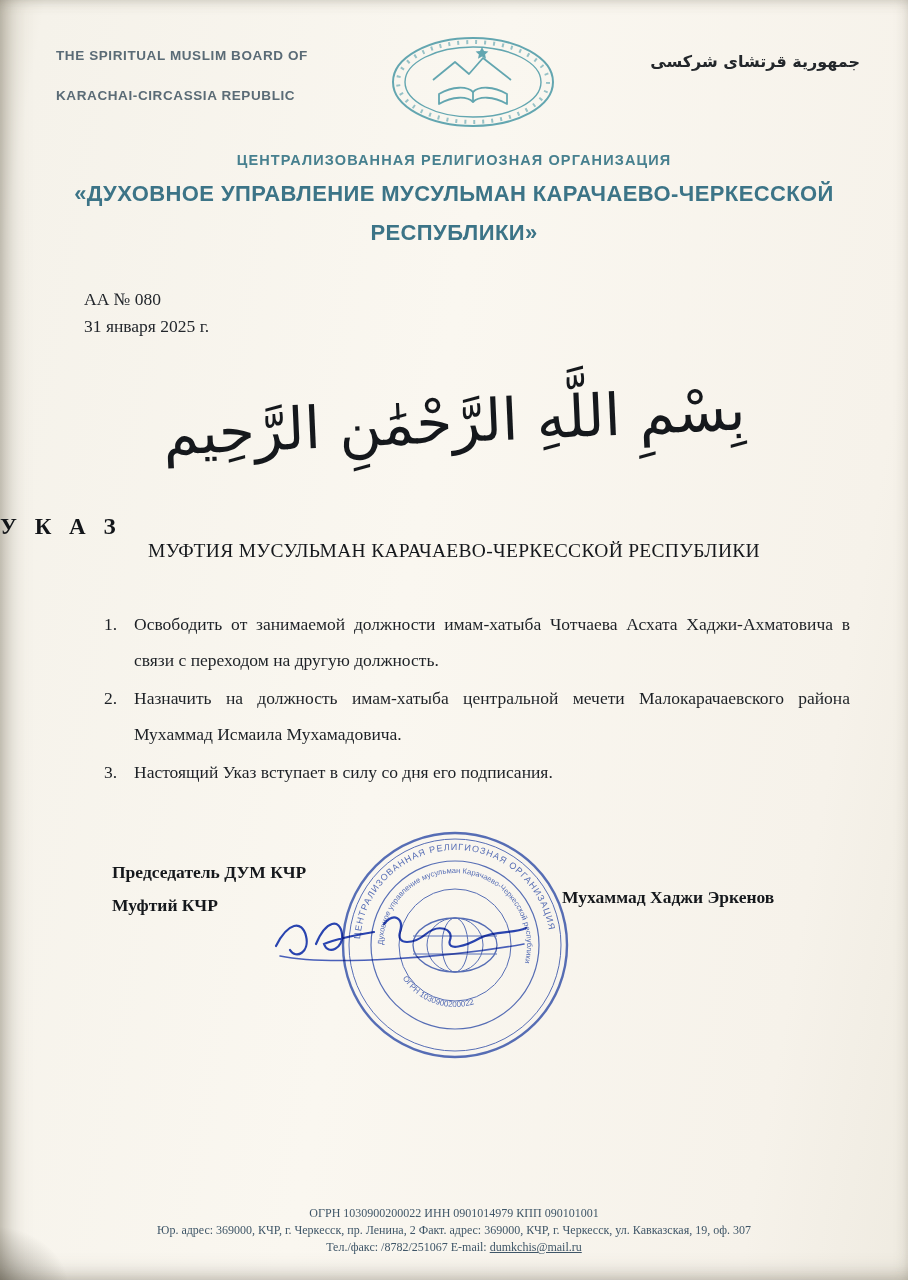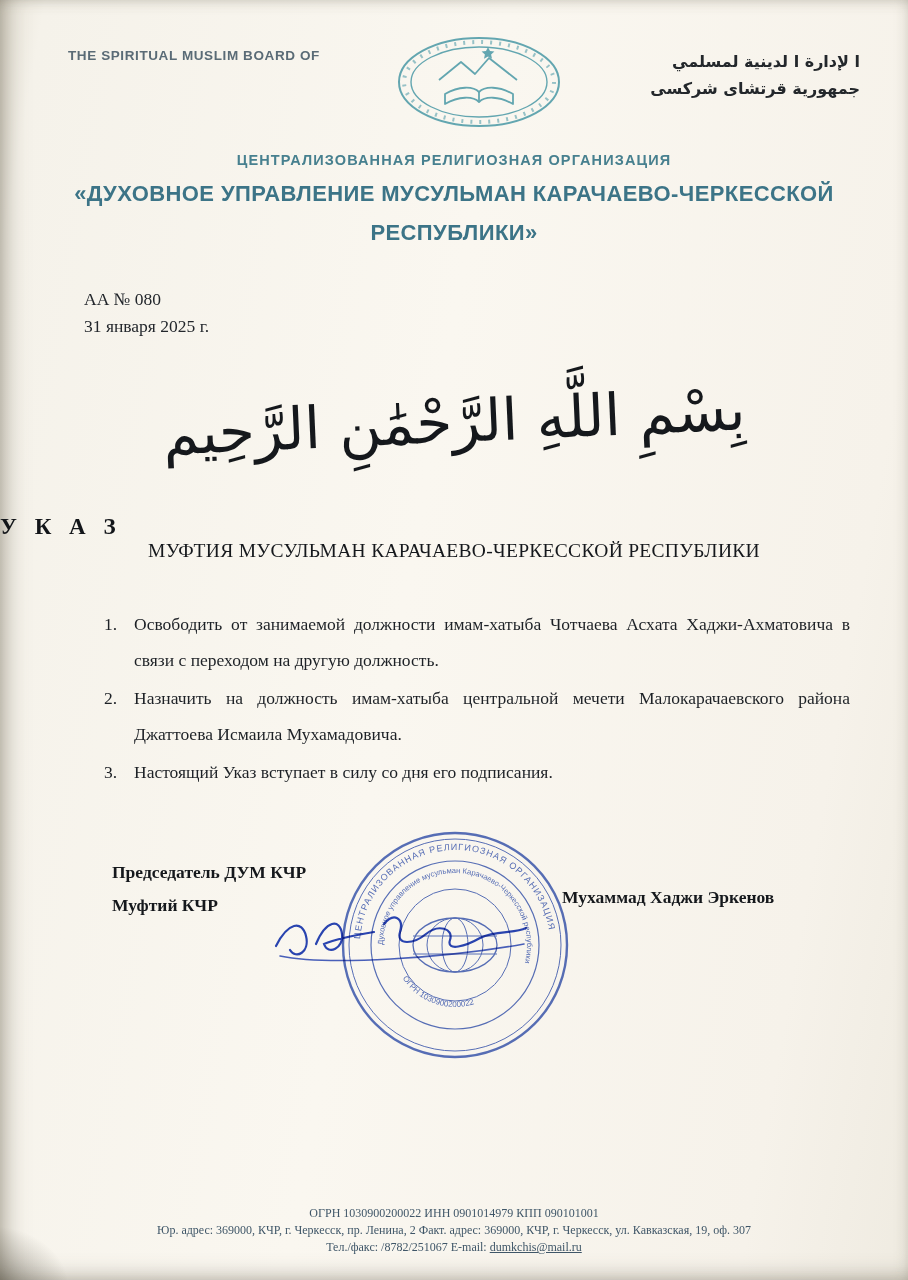--- a/index.html
+++ b/index.html
@@ -22,21 +22,20 @@
   .page::after{
     content:"";position:absolute;left:-18px;bottom:-20px;width:90px;height:70px;
     background:radial-gradient(ellipse at 20% 80%,rgba(70,65,52,.45),rgba(70,65,52,0) 70%);
     transform:rotate(8deg);
   }
 
   
   .head{
     display:flex;justify-content:space-between;align-items:flex-start;
     padding:36px 48px 0 56px;
-    margin-left:12px;
   }
   .org-en{
     width:280px;
     font-family:"Liberation Sans","DejaVu Sans",sans-serif;
     font-size:13.5px;font-weight:bold;letter-spacing:.6px;
     color:#5a6b76;line-height:40px;
   }
   .logo-wrap{width:176px;margin-top:-4px;}
   .org-ar{
     width:250px;text-align:right;direction:rtl;
@@ -98,20 +97,21 @@
   .foot .email{text-decoration:underline;}
 </style>
 </head>
 <body>
 
 <div class="page">
 
   <div class="head">
     <div class="org-en">
       <div>THE SPIRITUAL MUSLIM BOARD OF</div>
+      <div>KARACHAI-CIRCASSIA REPUBLIC</div>
     </div>
 
     <div class="logo-wrap">
       <svg width="176" height="98" viewBox="0 0 176 98">
         <g fill="none" stroke="#63a6b0">
           <ellipse cx="88" cy="50" rx="80" ry="44" stroke-width="2"></ellipse>
           <ellipse cx="88" cy="50" rx="75" ry="40" stroke-width="4" stroke-dasharray="2 7" opacity=".65"></ellipse>
           <ellipse cx="88" cy="50" rx="68" ry="35" stroke-width="1.4"></ellipse>
         </g>
         <g fill="none" stroke="#63a6b0" stroke-width="1.8" stroke-linejoin="round">
@@ -120,21 +120,20 @@
           <line x1="88" y1="60" x2="88" y2="70"></line>
         </g>
         <g fill="#63a6b0">
           <path d="M92 8 A11 11 0 1 0 92 32 A9 9 0 1 1 92 8 Z"></path>
           <path d="M97 15 l2 4 4.4 .5 -3.3 3 .9 4.3 -4 -2.2 -4 2.2 .9 -4.3 -3.3 -3 4.4 -.5 z"></path>
         </g>
       </svg>
     </div>
 
     <div class="org-ar">
-      <div>ا لإدارة ا لدينية لمسلمي</div>
       <div>جمهورية قرتشاى شركسى</div>
     </div>
   </div>
 
   <div class="org-title">
     <div class="l1">ЦЕНТРАЛИЗОВАННАЯ РЕЛИГИОЗНАЯ ОРГАНИЗАЦИЯ</div>
     <div class="l2">«ДУХОВНОЕ УПРАВЛЕНИЕ МУСУЛЬМАН КАРАЧАЕВО-ЧЕРКЕССКОЙ</div>
     <div class="l3">РЕСПУБЛИКИ»</div>
   </div>
 
@@ -148,21 +147,21 @@
   <div class="title">У К А З</div>
   <div class="subtitle">МУФТИЯ МУСУЛЬМАН КАРАЧАЕВО-ЧЕРКЕССКОЙ РЕСПУБЛИКИ</div>
 
   <div class="items">
     <div class="item">
       <span class="num">1.</span>
       <span class="txt">Освободить от занимаемой должности имам-хатыба Чотчаева Асхата Хаджи-Ахматовича в связи с переходом на другую должность.</span>
     </div>
     <div class="item">
       <span class="num">2.</span>
-      <span class="txt">Назначить на должность имам-хатыба центральной мечети Малокарачаевского района Джаттоева Исмаила Мухамадовича.</span>
+      <span class="txt">Назначить на должность имам-хатыба центральной мечети Малокарачаевского района Мухаммад Исмаила Мухамадовича.</span>
     </div>
     <div class="item">
       <span class="num">3.</span>
       <span class="txt">Настоящий Указ вступает в силу со дня его подписания.</span>
     </div>
   </div>
 
   <div class="sig-block">
     <div class="sig-left">
       <div>Председатель ДУМ КЧР</div>

